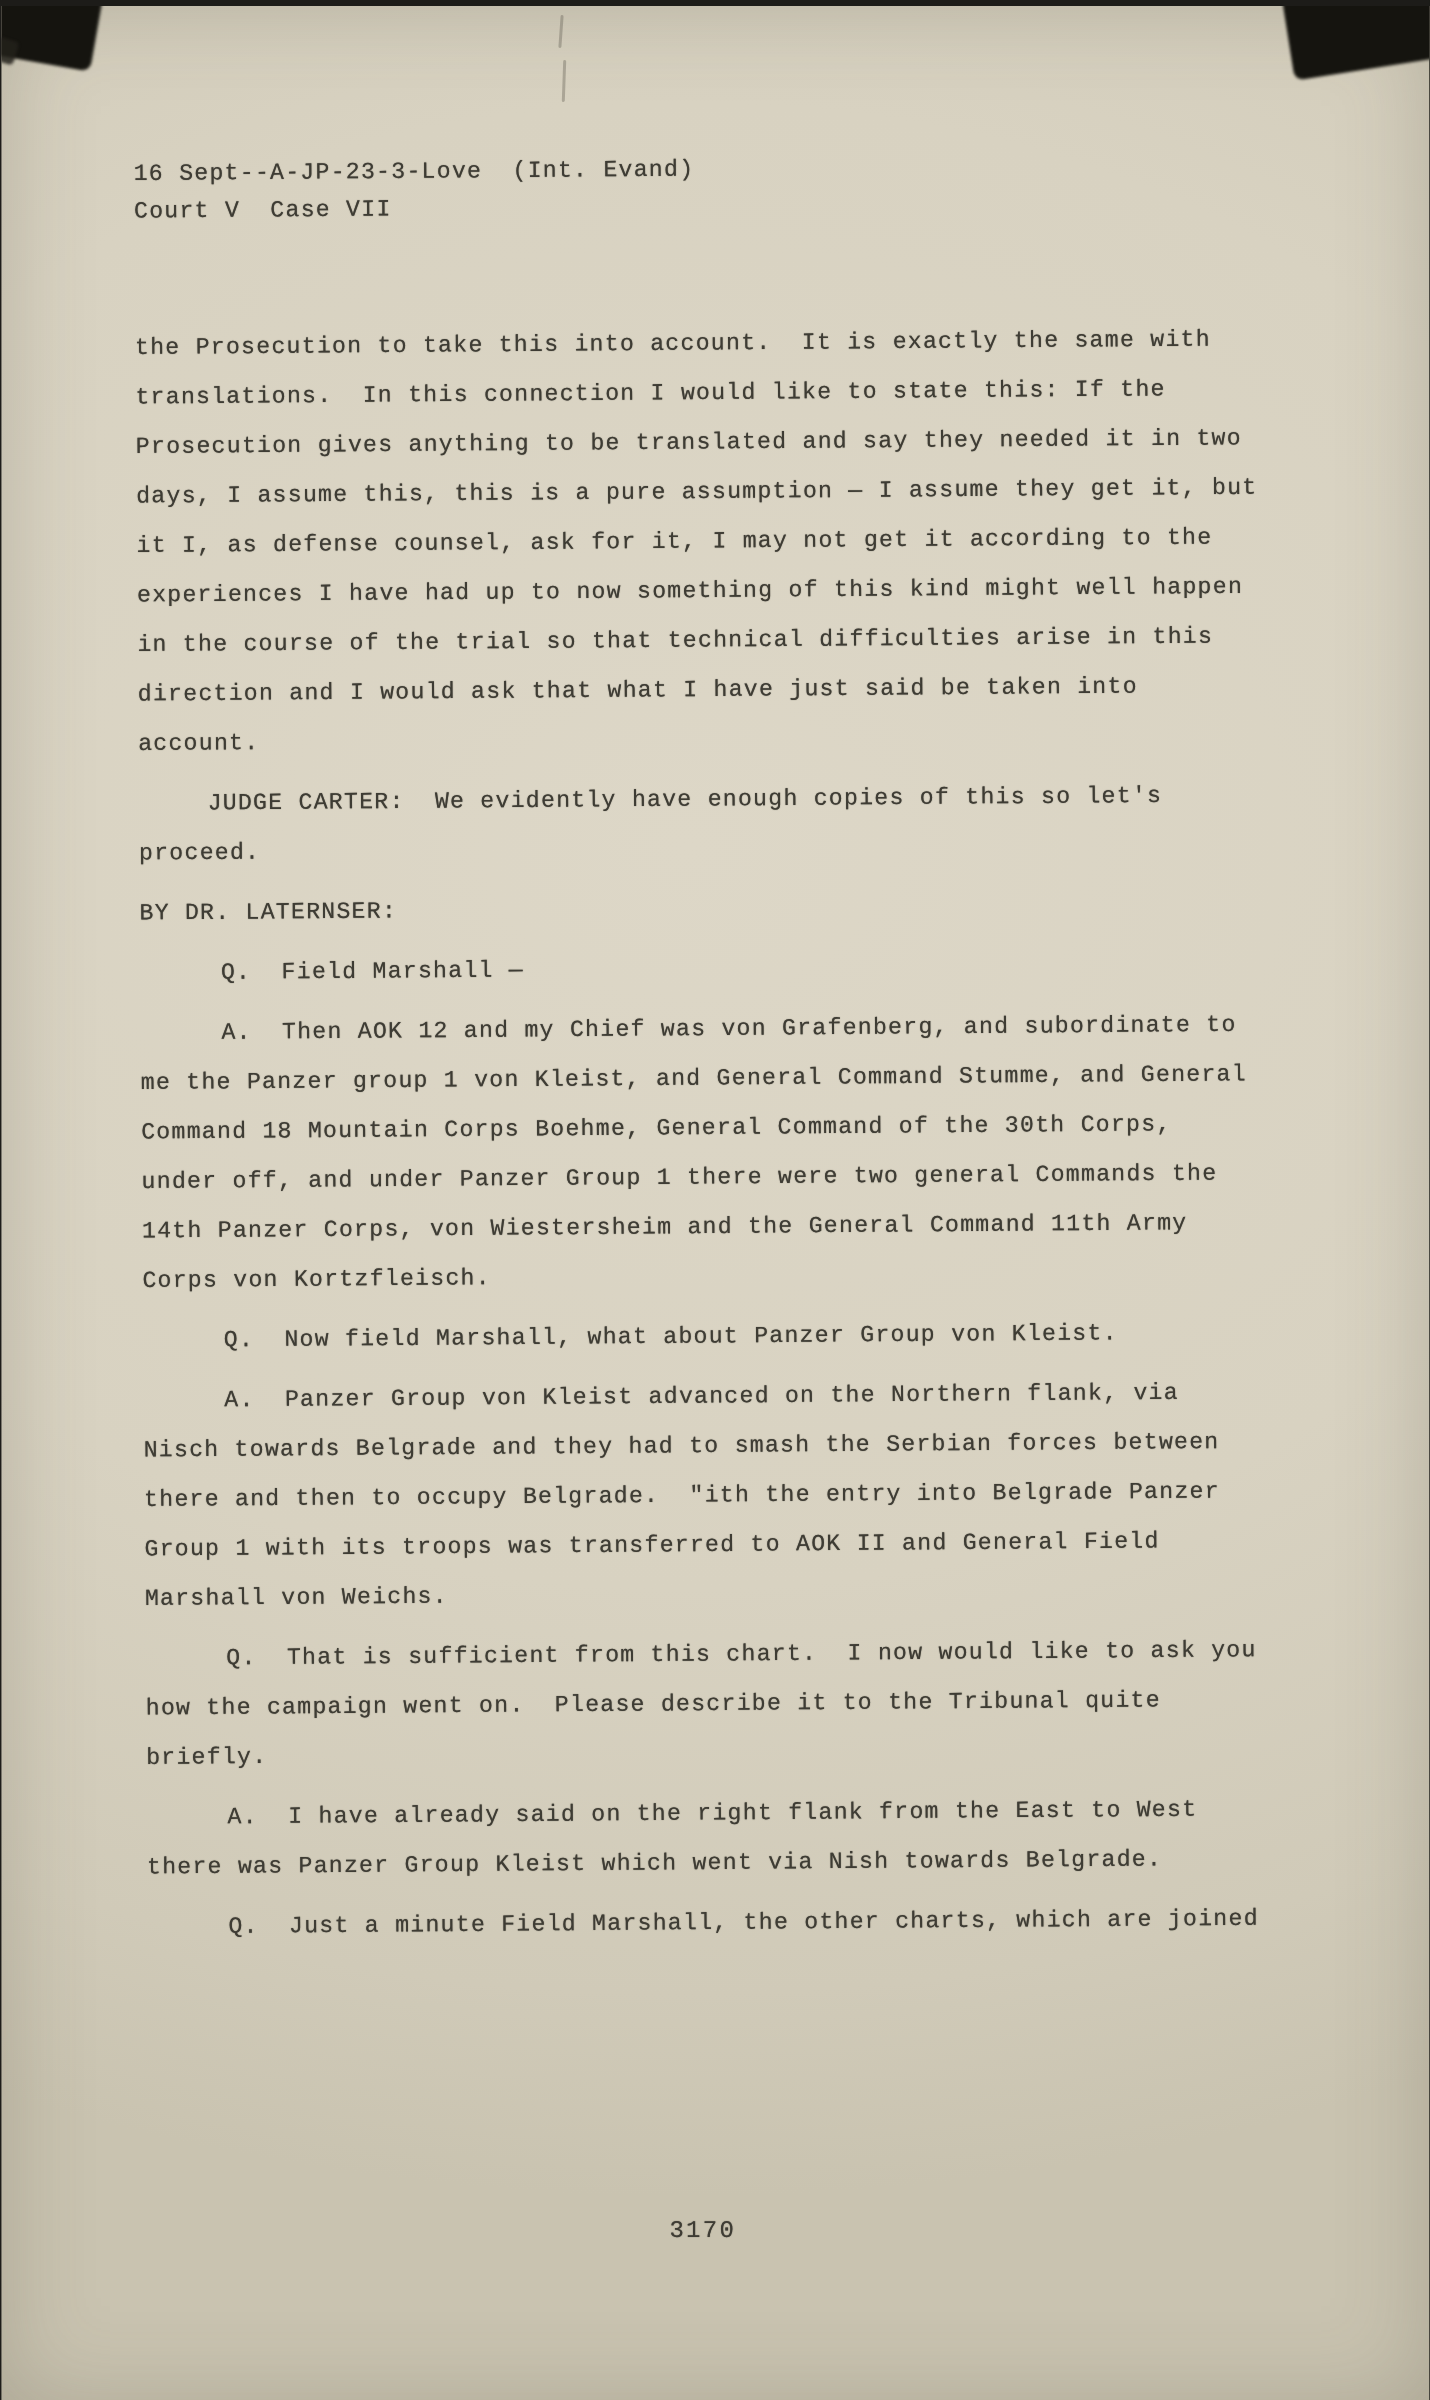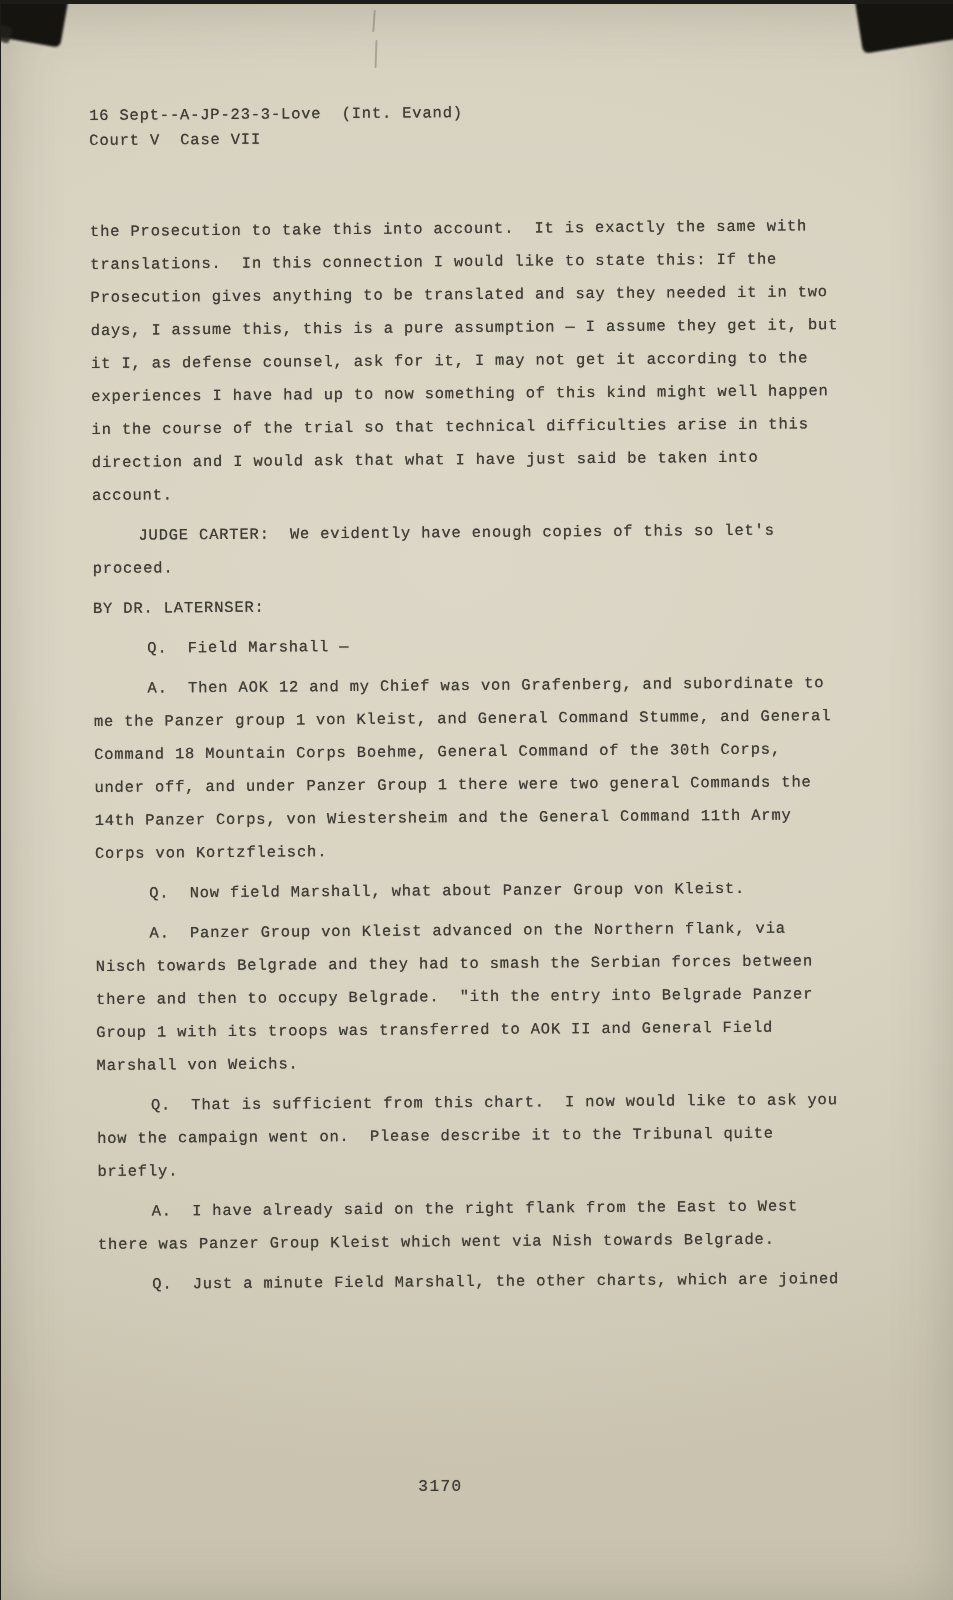--- a/index.html
+++ b/index.html
@@ -97,20 +97,21 @@
 
   .page-number {
     position: absolute;
     top: 1474px;
     left: 0;
     width: 880px;
     text-align: center;
     font-size: 16px;
     letter-spacing: 1.5px;
     text-shadow: 0 0 0.7px rgba(56,53,45,0.75);
+    padding-left: 28px;
   }
 </style>
 </head>
 <body>
 
 <div class="page">
 
   <div class="corner-tl"></div>
   <div class="corner-tr"></div>
   <div class="edge-mark-left"></div>

